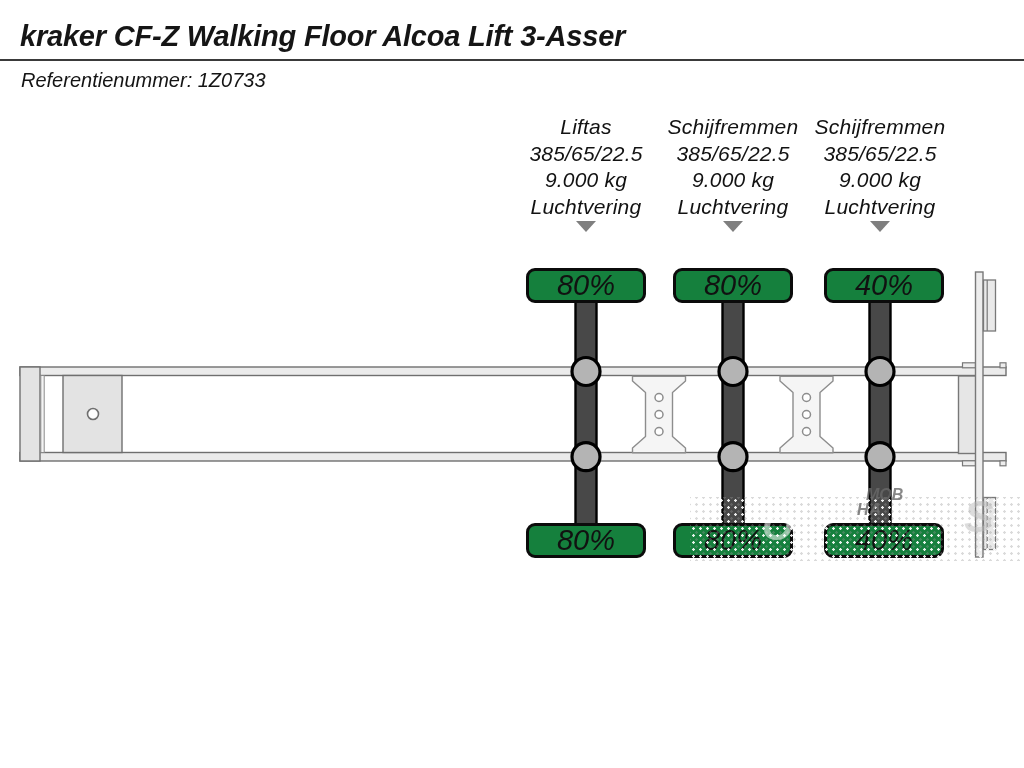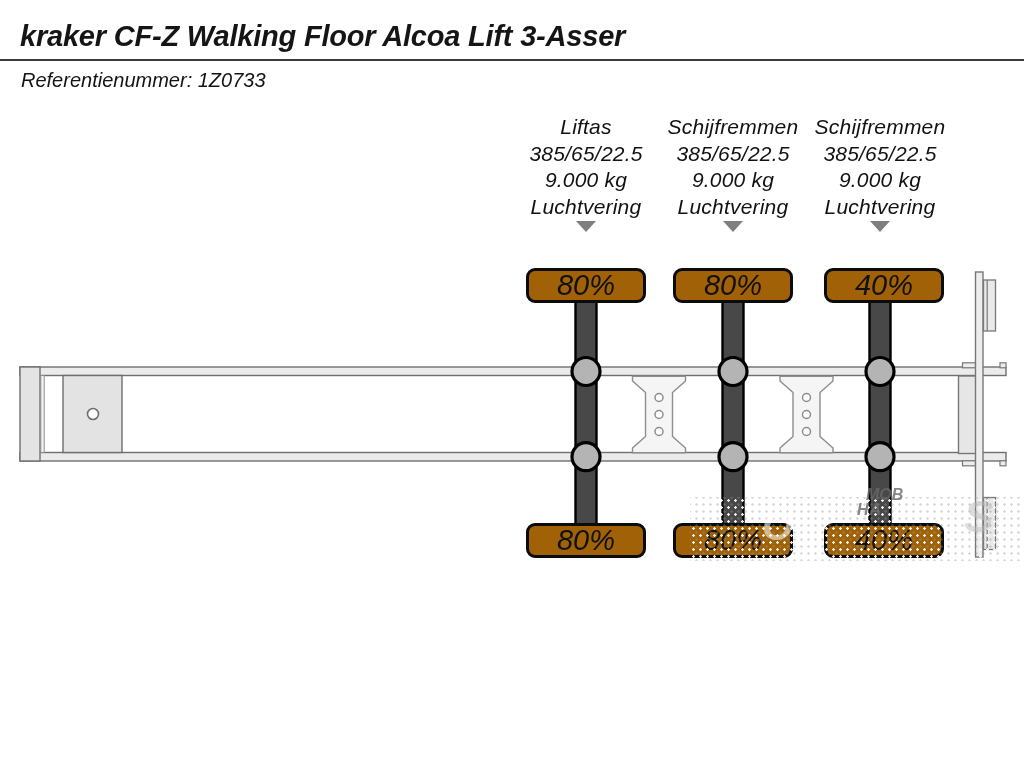--- a/index.html
+++ b/index.html
@@ -25,21 +25,21 @@
     margin-top:8px;
   }
   .tri {
     position:absolute; top:221px; width:0; height:0;
     border-left:10px solid transparent; border-right:10px solid transparent;
     border-top:11px solid #7f7f7f;
   }
   .chassis-svg { position:absolute; left:0; top:0; }
   .tire {
     position:absolute; width:114px; height:29px;
-    background:#a16207; border:3px solid #0b0b0b; border-radius:9px;
+    background:#15803d; border:3px solid #0b0b0b; border-radius:9px;
     text-align:center; font-size:29px; line-height:29px; color:#111;
   }
   .tire.row-top { top:268px; }
   .tire.row-bottom { top:523px; }
   .tire.a1 { left:526px; }
   .tire.a2 { left:673px; }
   .tire.a3 { left:824px; }
   .wm-band {
     position:absolute; left:690px; top:497px; width:330px; height:64px;
     background-image:

